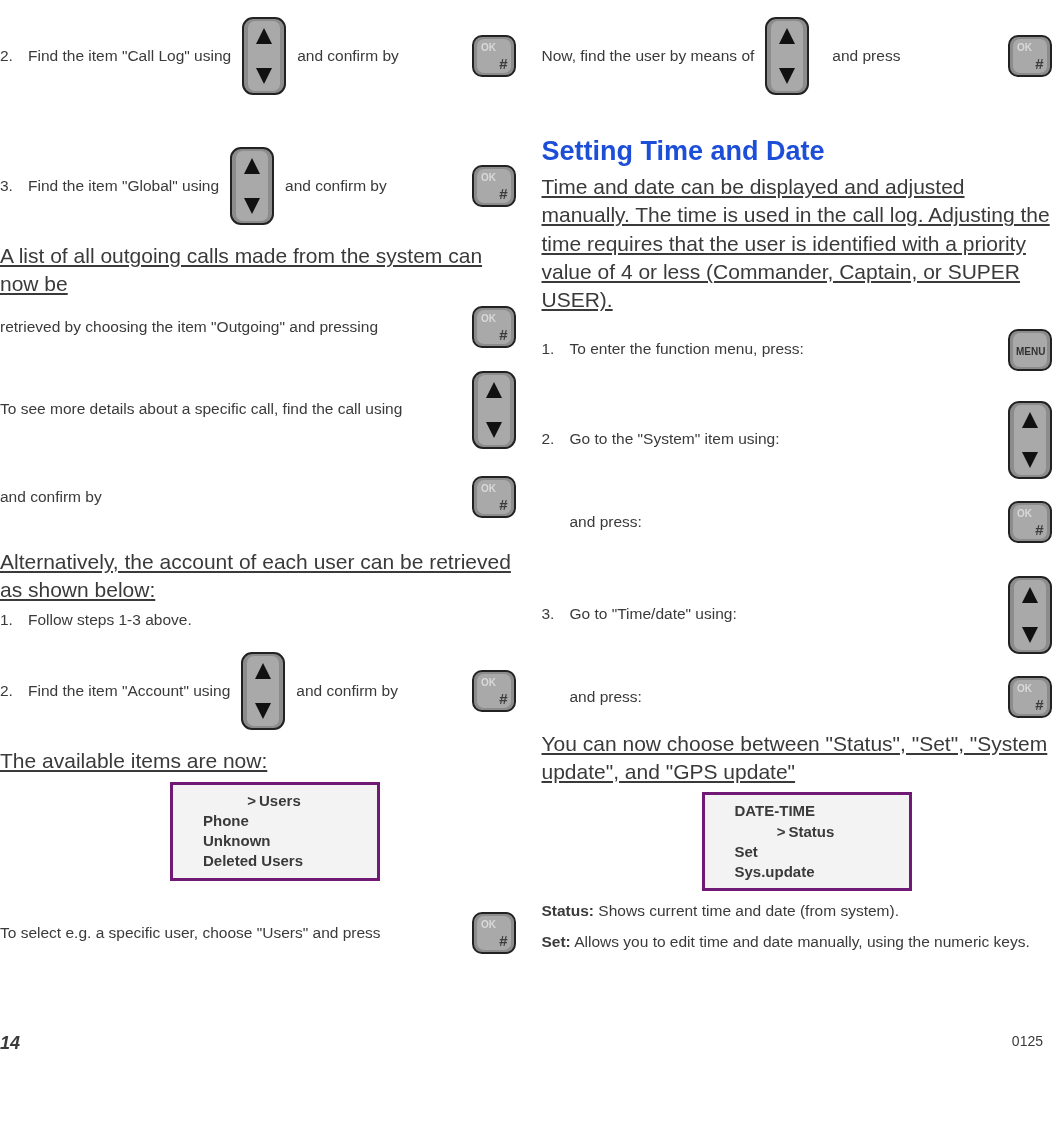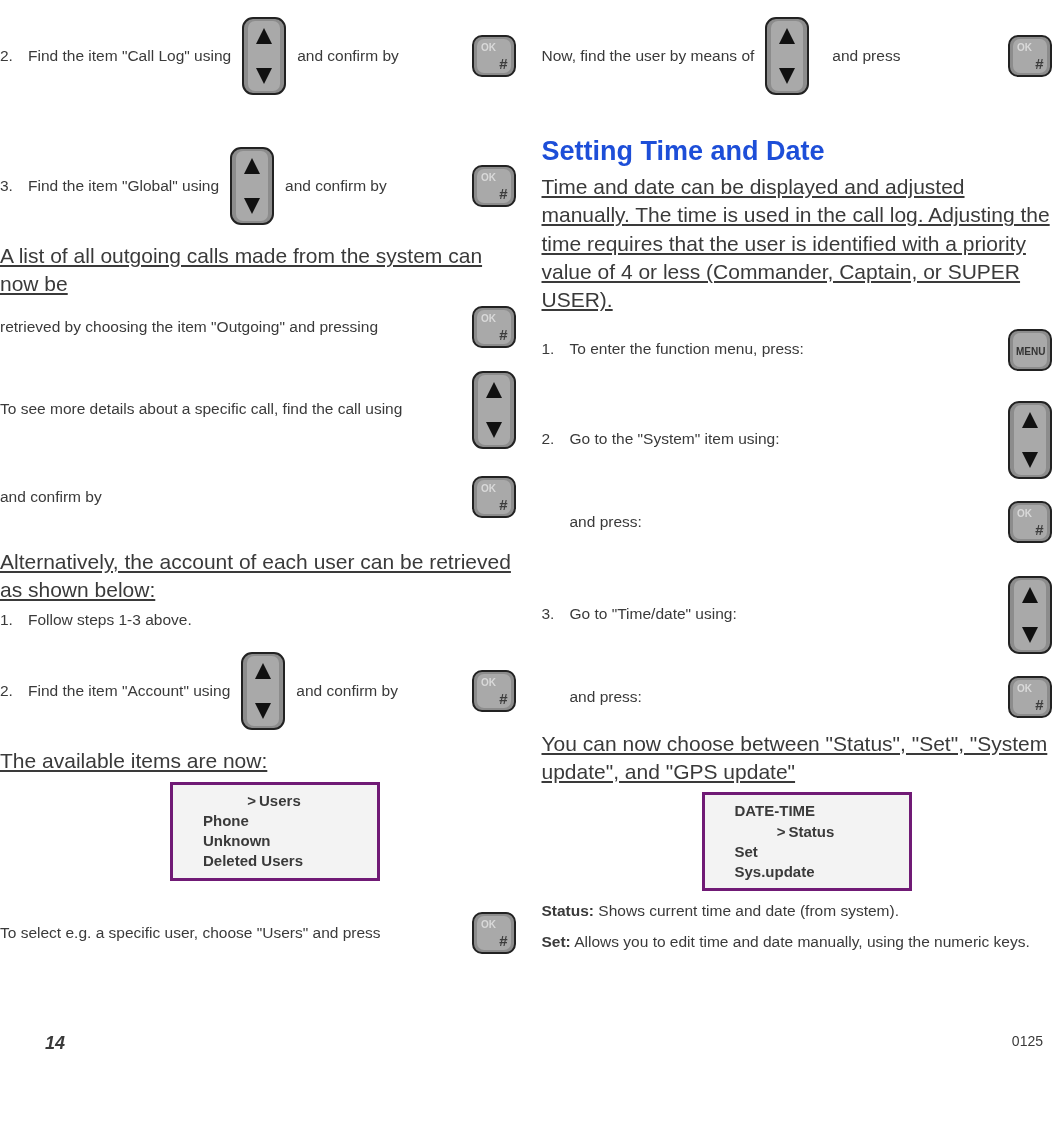--- a/index.html
+++ b/index.html
@@ -55,21 +55,21 @@
   .btn-slot-end { width: 50px; display:flex; justify-content:flex-end; margin-left:6px; }
   .gap-before-btn { margin-left: 6px; }
   .def { margin: 10px 0; font-size: 15.5px; line-height: 1.35; }
   .def b { font-weight: bold; }
   .footer {
     display: flex;
     justify-content: space-between;
     padding: 30px 20px 10px 0;
     font-size: 14px;
   }
-  .pgnum { font-style: italic; font-weight: bold; font-size: 18px; padding-left: 45px; }
+  .pgnum { font-style: italic; font-weight: bold; font-size: 18px; }
   
   .icon-updown { width: 46px; height: 80px; }
   .icon-ok { width: 46px; height: 44px; }
   .icon-menu { width: 46px; height: 44px; }
 </style>
 </head>
 <body>
 
 <svg width="0" height="0" style="position:absolute">
   <defs>

